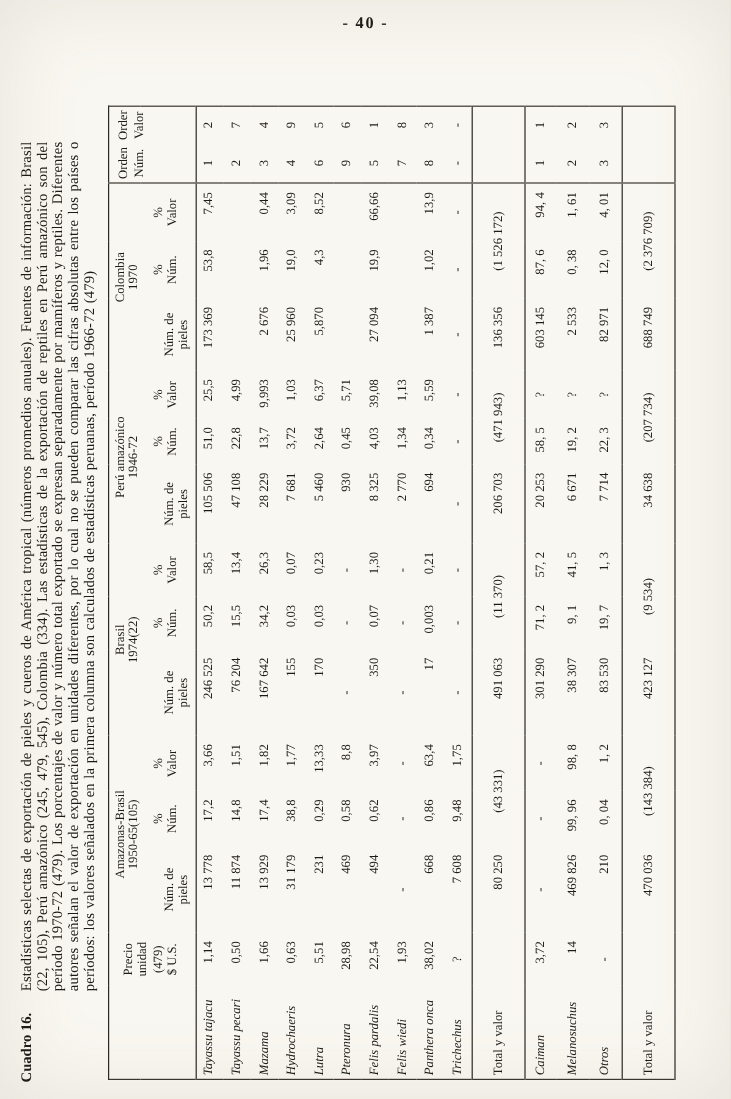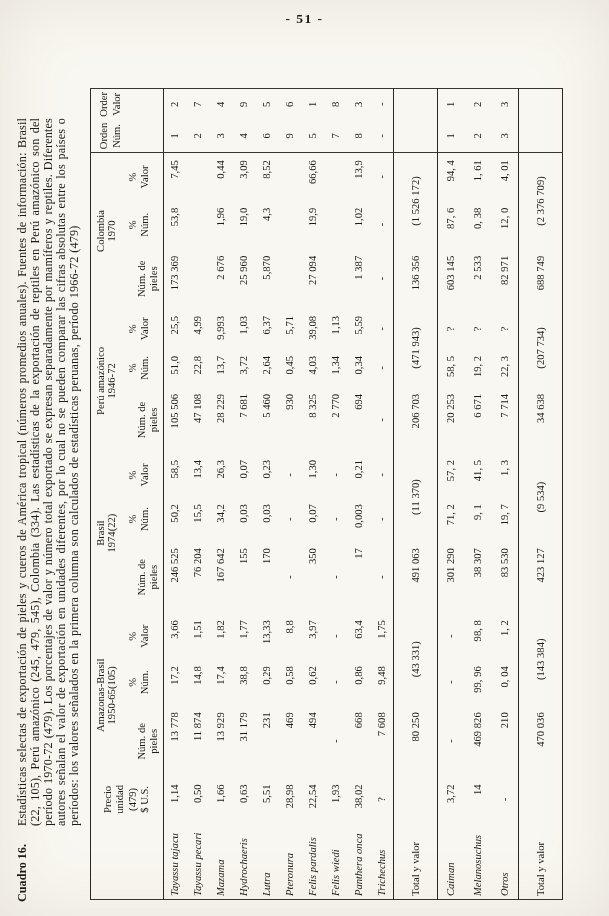--- a/index.html
+++ b/index.html
@@ -45,21 +45,21 @@
   td.total-label{font-style:normal;padding-left:3px;white-space:nowrap;}
   tr.sp{height:23px;} tr.rep{height:27px;}
   tr.total-row{height:44px;border-top:1.2px solid #2b2823;border-bottom:1.2px solid #2b2823;}
   .ord-l{border-left:1px solid #3a362f;}
   td.paren{text-align:center;white-space:nowrap;}
 </style>
 </head>
 <body>
 
 <div class="page">
-  <div class="pageno">- 51 -</div>
+  <div class="pageno">- 40 -</div>
 
   <div class="rotated">
     <div class="caption-row">
       <div class="cap-label">Cuadro 16.</div>
       <p class="cap-text">Estadísticas selectas de exportación de pieles y cueros de América tropical (números promedios anuales). Fuentes de información: Brasil (22, 105), Perú amazónico (245, 479, 545), Colombia (334). Las estadísticas de la exportación de reptiles en Perú amazónico son del período 1970-72 (479). Los porcentajes de valor y número total exportado se expresan separadamente por mamíferos y reptiles. Diferentes autores señalan el valor de exportación en unidades diferentes, por lo cual no se pueden comparar las cifras absolutas entre los países o períodos: los valores señalados en la primera columna son calculados de estadísticas peruanas, período 1966-72 (479)</p>
     </div>
 
     <table class="stats">
       <colgroup>
         <col style="width:78px">

